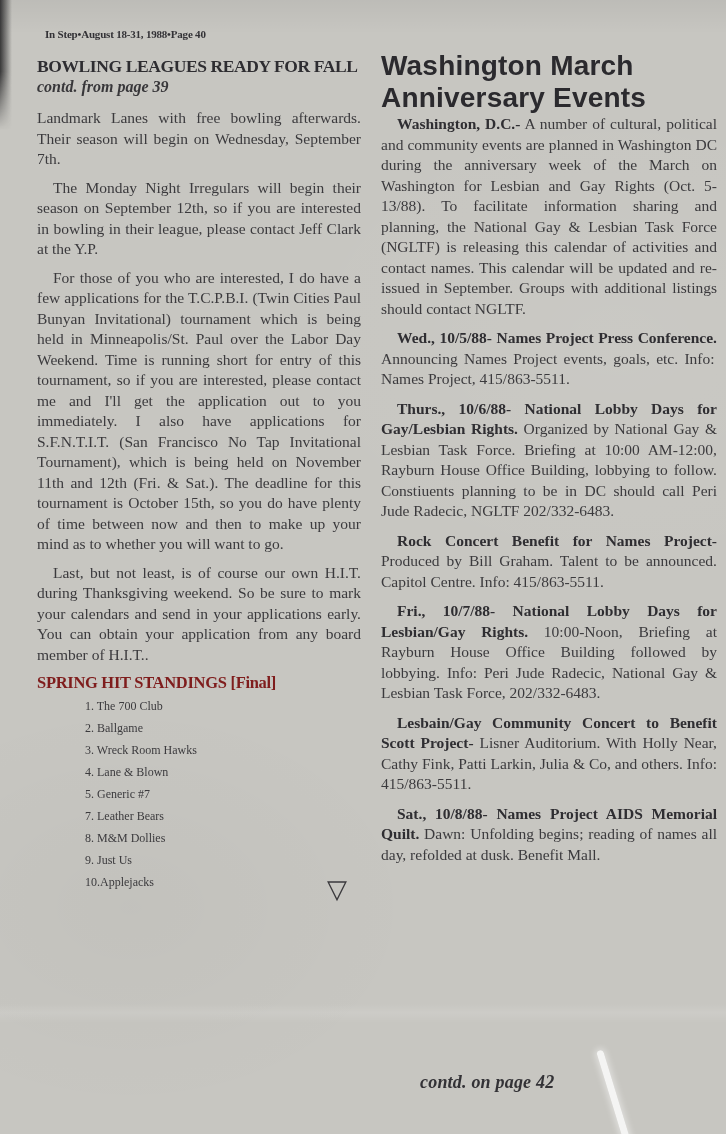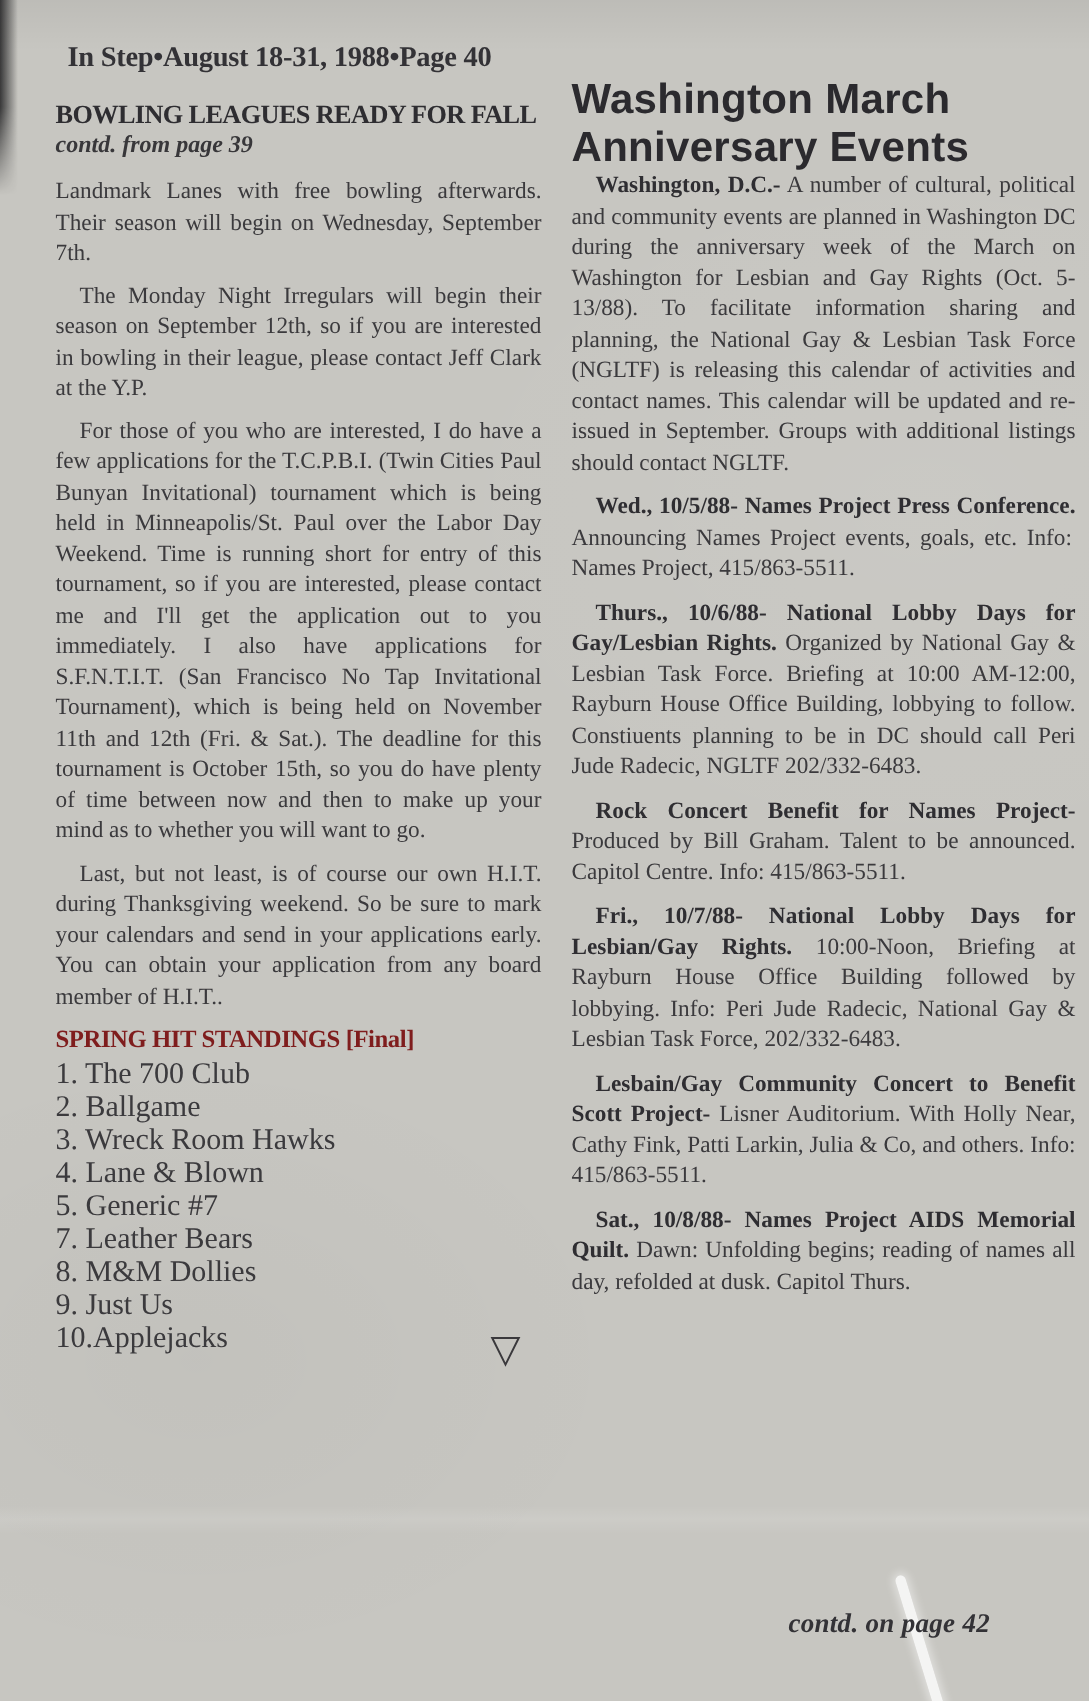--- a/index.html
+++ b/index.html
@@ -27,58 +27,58 @@
     background:rgba(255,255,255,0.8);
     transform:rotate(-17deg);
     box-shadow:0 0 6px 2px rgba(255,255,255,0.45);
     border-radius:4px;
   }
   .col{position:absolute;}
   .col-left{left:37px;top:28px;width:324px;}
   .col-right{left:381px;top:50px;width:336px;}
 
   .masthead{
-    font-size:19px;font-weight:bold;letter-spacing:-0.2px;
+    font-size:11px;font-weight:bold;letter-spacing:-0.2px;
     margin:0 0 16px 8px;color:#333236;
   }
   .article-title{
     font-size:17.5px;font-weight:bold;letter-spacing:-0.4px;
     margin:0 0 1px 0;color:#2e2d31;
   }
   .contd-from{
     font-size:16px;font-weight:bold;font-style:italic;
     margin:0 0 12px 0;color:#38373a;
   }
   .body-p{
     font-size:15.5px;line-height:20.5px;text-align:justify;
     margin:0 0 8px 0;text-indent:16px;
   }
   .body-p.no-indent{text-indent:0;}
   .standings-title{
     font-size:16.5px;font-weight:bold;letter-spacing:-0.3px;
     margin:4px 0 2px 0;color:#7f1d1d;
   }
-  .standings-item{font-size:20px;line-height:22px;}
+  .standings-item{font-size:12px;line-height:22px;margin-left:48px;}
   .triangle-row{text-align:right;padding-right:14px;margin-top:-16px;}
   .triangle-glyph{font-size:26px;line-height:26px;color:#3a393c;display:inline-block;}
 
   .march-title{
     font-family:"Liberation Sans", sans-serif;
     font-size:28px;line-height:32px;font-weight:bold;
     letter-spacing:0.2px;color:#2b2a2e;
     margin:0 0 0 0;
   }
   .event-p{
     font-size:15.5px;line-height:20.5px;text-align:justify;
     margin:0 0 9px 0;text-indent:16px;
   }
   .event-bold{font-weight:bold;color:#2f2e32;}
   .contd-on{
     position:absolute;left:420px;top:1072px;width:240px;
-    text-align:right;font-size:18px;font-weight:bold;font-style:italic;
+    font-size:18px;font-weight:bold;font-style:italic;
     color:#333236;letter-spacing:0.2px;
   }
 </style>
 </head>
 <body>
 
 <div class="paper-artifact edge-left"></div>
 <div class="paper-artifact streak-white"></div>
 
 <div class="col col-left">
@@ -112,16 +112,16 @@
 
 <div class="col col-right">
   <h1 class="march-title">Washington March Anniversary Events</h1>
 
   <p class="event-p"><span class="event-bold">Washington, D.C.-</span><span> A number of cultural, political and community events are planned in Washington DC during the anniversary week of the March on Washington for Lesbian and Gay Rights (Oct. 5-13/88). To facilitate information sharing and planning, the National Gay &amp; Lesbian Task Force (NGLTF) is releasing this calendar of activities and contact names. This calendar will be updated and re-issued in September. Groups with additional listings should contact NGLTF.</span></p>
   <p class="event-p"><span class="event-bold">Wed., 10/5/88- Names Project Press Conference.</span><span> Announcing Names Project events, goals, etc. Info: Names Project, 415/863-5511.</span></p>
   <p class="event-p"><span class="event-bold">Thurs., 10/6/88- National Lobby Days for Gay/Lesbian Rights.</span><span> Organized by National Gay &amp; Lesbian Task Force. Briefing at 10:00 AM-12:00, Rayburn House Office Building, lobbying to follow. Constiuents planning to be in DC should call Peri Jude Radecic, NGLTF 202/332-6483.</span></p>
   <p class="event-p"><span class="event-bold">Rock Concert Benefit for Names Project-</span><span> Produced by Bill Graham. Talent to be announced. Capitol Centre. Info: 415/863-5511.</span></p>
   <p class="event-p"><span class="event-bold">Fri., 10/7/88- National Lobby Days for Lesbian/Gay Rights.</span><span> 10:00-Noon, Briefing at Rayburn House Office Building followed by lobbying. Info: Peri Jude Radecic, National Gay &amp; Lesbian Task Force, 202/332-6483.</span></p>
   <p class="event-p"><span class="event-bold">Lesbain/Gay Community Concert to Benefit Scott Project-</span><span> Lisner Auditorium. With Holly Near, Cathy Fink, Patti Larkin, Julia &amp; Co, and others. Info: 415/863-5511.</span></p>
-  <p class="event-p"><span class="event-bold">Sat., 10/8/88- Names Project AIDS Memorial Quilt.</span><span> Dawn: Unfolding begins; reading of names all day, refolded at dusk. Capitol Thurs.</span></p>
+  <p class="event-p"><span class="event-bold">Sat., 10/8/88- Names Project AIDS Memorial Quilt.</span><span> Dawn: Unfolding begins; reading of names all day, refolded at dusk. Benefit Mall.</span></p>
 </div>
 
 <div class="contd-on">contd. on page 42</div>
 
 </body></html>

